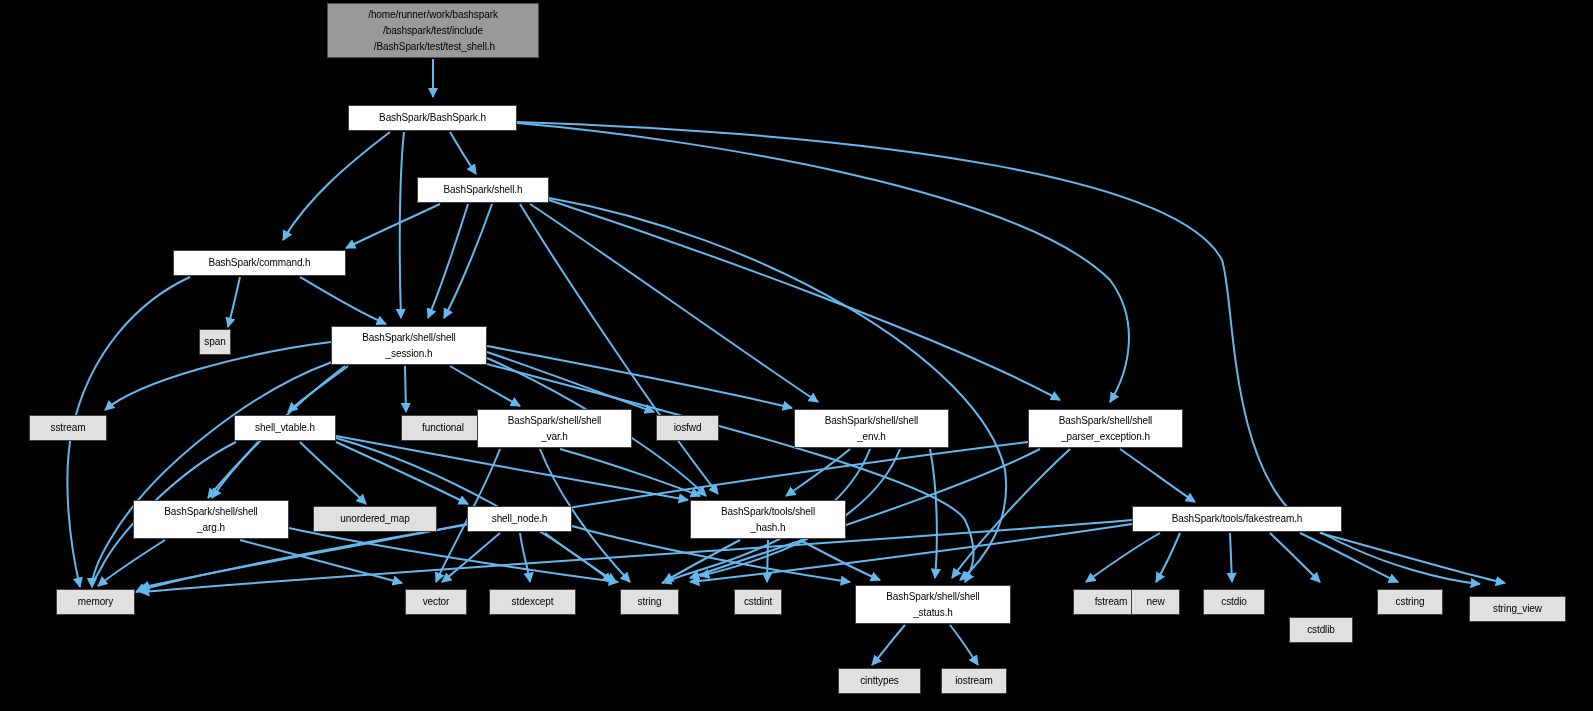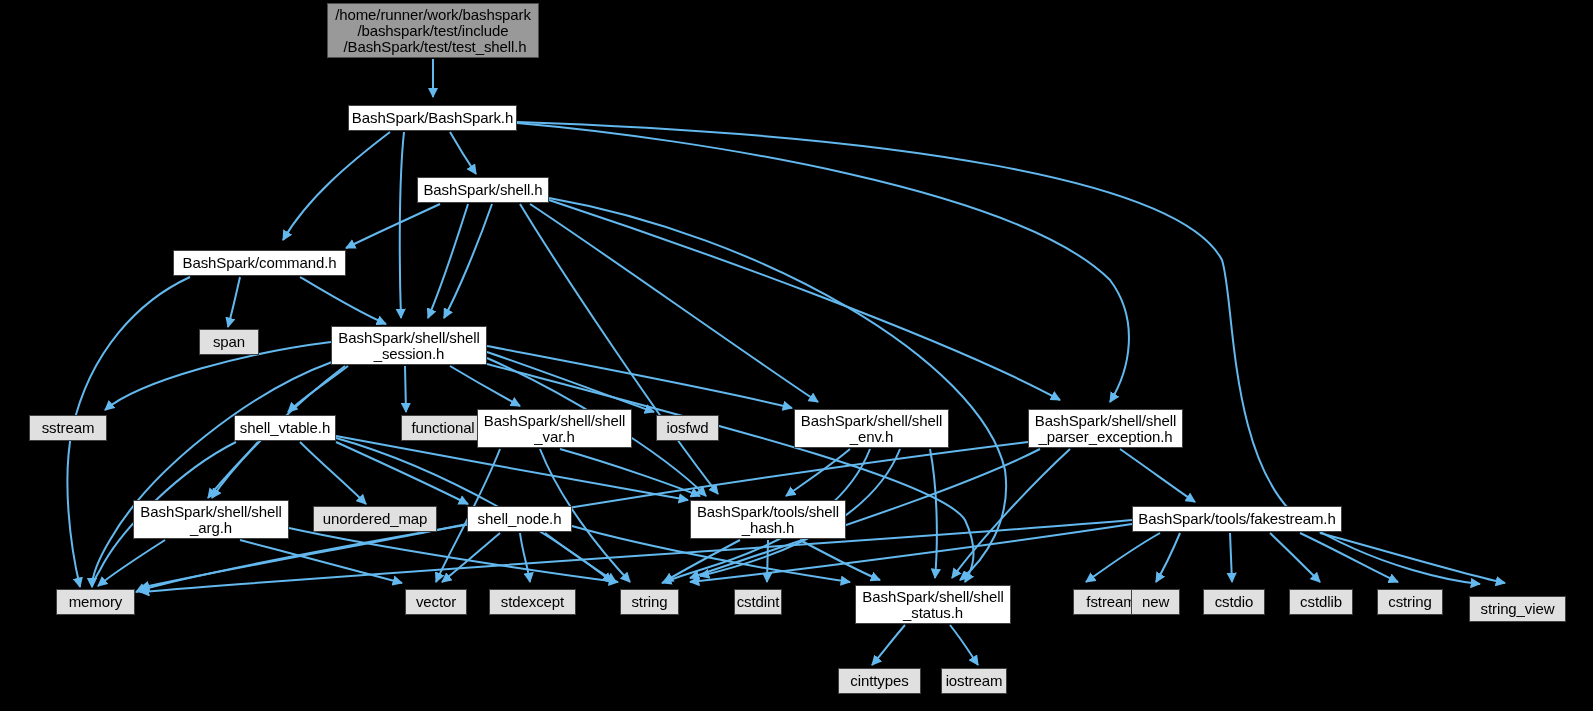--- a/index.html
+++ b/index.html
@@ -1,21 +1,21 @@
 <!DOCTYPE html>
 <html><head>
 <meta charset="utf-8">
 <style>
   html,body{margin:0;padding:0;background:#000;}
   #stage{position:relative;width:1593px;height:711px;background:#000;overflow:hidden;
          font-family:"Liberation Sans","DejaVu Sans",sans-serif;}
   svg.edges{position:absolute;left:0;top:0;width:1593px;height:711px;}
   .node{position:absolute;box-sizing:border-box;display:flex;align-items:center;
         justify-content:center;text-align:center;border:1px solid #404040;
-        font-size:15px;line-height:16px;color:#000;white-space:pre;
+        font-size:10px;line-height:16px;color:#000;white-space:pre;
         letter-spacing:-0.1px;}
   .node.sys{background:#e0e0e0;}
   .node.hdr{background:#ffffff;}
   .node.root{background:#999999;border:1px solid #4d4d4d;}
 </style>
 </head>
 <body>
 
 <div id="stage">
   <svg class="edges" viewBox="0 0 1593 711" xmlns="http://www.w3.org/2000/svg">
@@ -91,21 +91,21 @@
         <path d="M900,449 C880,500 820,548 700,576"></path>
       </g>
   </svg>
   <div id="node-layer">
       <div class="node root" style="left: 327px; top: 3px; width: 212px; height: 55px;">/home/runner/work/bashspark
 /bashspark/test/include
  /BashSpark/test/test_shell.h</div>
       <div class="node hdr" style="left: 348px; top: 105px; width: 169px; height: 26px;">BashSpark/BashSpark.h</div>
       <div class="node hdr" style="left: 417px; top: 177px; width: 132px; height: 26px;">BashSpark/shell.h</div>
       <div class="node hdr" style="left: 173px; top: 250px; width: 173px; height: 26px;">BashSpark/command.h</div>
-      <div class="node sys" style="left: 199px; top: 329px; width: 60px; height: 26px;">span</div>
+      <div class="node sys" style="left: 199px; top: 329px; width: 32px; height: 26px;">span</div>
       <div class="node hdr" style="left: 331px; top: 326px; width: 156px; height: 39px;">BashSpark/shell/shell
 _session.h</div>
       <div class="node sys" style="left: 29px; top: 415px; width: 78px; height: 26px;">sstream</div>
       <div class="node hdr" style="left: 234px; top: 415px; width: 102px; height: 26px;">shell_vtable.h</div>
       <div class="node sys" style="left: 364px; top: 415px; width: 84px; height: 26px; margin-left: 37px;">functional</div>
       <div class="node hdr" style="left: 477px; top: 409px; width: 155px; height: 39px;">BashSpark/shell/shell
 _var.h</div>
       <div class="node sys" style="left: 656px; top: 415px; width: 63px; height: 26px;">iosfwd</div>
       <div class="node hdr" style="left: 794px; top: 409px; width: 155px; height: 39px;">BashSpark/shell/shell
 _env.h</div>
@@ -121,19 +121,19 @@
       <div class="node sys" style="left: 56px; top: 589px; width: 79px; height: 26px;">memory</div>
       <div class="node sys" style="left: 405px; top: 589px; width: 62px; height: 26px;">vector</div>
       <div class="node sys" style="left: 489px; top: 589px; width: 87px; height: 26px;">stdexcept</div>
       <div class="node sys" style="left: 620px; top: 589px; width: 59px; height: 26px;">string</div>
       <div class="node sys" style="left: 734px; top: 589px; width: 48px; height: 26px;">cstdint</div>
       <div class="node hdr" style="left: 855px; top: 585px; width: 156px; height: 39px;">BashSpark/shell/shell
 _status.h</div>
       <div class="node sys" style="left: 1034px; top: 589px; width: 76px; height: 26px; margin-left: 39px;">fstream</div>
       <div class="node sys" style="left: 1131px; top: 589px; width: 49px; height: 26px;">new</div>
       <div class="node sys" style="left: 1203px; top: 589px; width: 62px; height: 26px;">cstdio</div>
-      <div class="node sys" style="left: 1289px; top: 589px; width: 64px; height: 26px;">cstdlib</div>
+      <div class="node sys" style="left: 1289px; top: 617px; width: 64px; height: 26px;">cstdlib</div>
       <div class="node sys" style="left: 1377px; top: 589px; width: 66px; height: 26px; text-align: center;">cstring</div>
       <div class="node sys" style="left: 1469px; top: 589px; width: 97px; height: 26px; margin-top: 7px;">string_view</div>
       <div class="node sys" style="left: 838px; top: 668px; width: 83px; height: 26px;">cinttypes</div>
       <div class="node sys" style="left: 941px; top: 668px; width: 66px; height: 26px;">iostream</div>
     </div>
 </div>
 
 </body></html>

